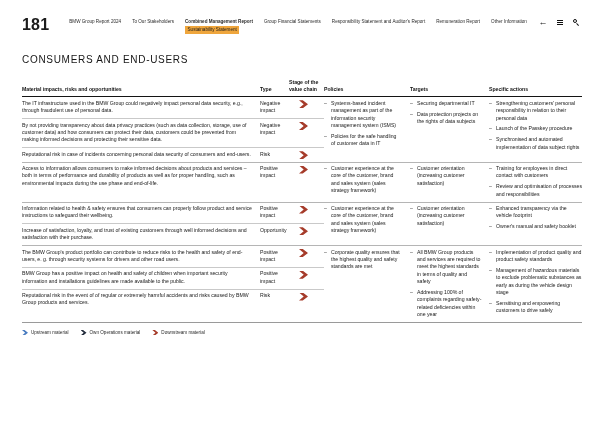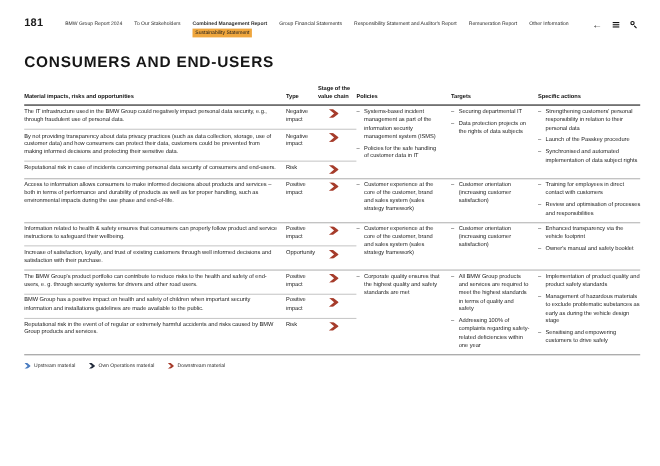--- a/index.html
+++ b/index.html
@@ -5,38 +5,38 @@
   * { box-sizing: border-box; margin: 0; padding: 0; }
   html,body { width:600px; height:424px; }
   body {
     font-family: "Liberation Sans", sans-serif;
     background:#ffffff; color:#1c1c1c; overflow:hidden;
     -webkit-font-smoothing: antialiased;
   }
 
   
   .topbar { display:flex; align-items:flex-start; padding:17px 20px 0 22px; }
-  .pagenum { font-size:10px; font-weight:bold; letter-spacing:.2px; line-height:1; margin-right:20px;text-align:center; }
+  .pagenum { font-size:16px; font-weight:bold; letter-spacing:.2px; line-height:1; margin-right:20px;text-align:center; }
   .nav { display:flex; gap:11px; font-size:4.6px; color:#2b2b2b; padding-top:2px; }
   .nav-item { white-space:nowrap; }
   .nav-item.active { font-weight:bold; position:relative; }
   .nav-sub { position:absolute; left:0; top:6.5px; background:#efa63d; color:#1c1c1c;
              font-weight:normal; padding:1.5px 2.5px; white-space:nowrap; }
   .topbar-icons { margin-left:auto; display:flex; gap:9px; align-items:center; padding-top:1px; }
   .arrow-icon { font-size:9px; font-weight:bold; line-height:7px; color:#111; }
   .toc-icon { display:flex; flex-direction:column; gap:1.3px; padding-top:1px; }
   .toc-icon i { display:block; width:6.5px; height:1.1px; background:#111; }
   .search-icon { position:relative; width:8px; height:8px; }
   .search-icon .lens { position:absolute; top:0.5px; left:0.5px; width:4.6px; height:4.6px;
                        border:1.1px solid #111; border-radius:50%; }
   .search-icon .handle { position:absolute; width:3.2px; height:1.2px; background:#111;
                          transform:rotate(45deg); left:4.4px; top:5.6px; }
 
   
-  .title { margin:21px 20px 0 22px; font-size:14px; font-weight:bold; letter-spacing:.7px; color:#161616; }
+  .title { margin:21px 20px 0 22px; font-size:10px; font-weight:normal; letter-spacing:.7px; color:#161616; }
 
   
   .table { margin:14px 20px 0 22px; width:560px; font-size:5.2px; line-height:1.42; letter-spacing:-0.03px; color:#222; }
   .c1 { width:238px; padding-right:8px; }
   .c2 { width:29px;  padding-right:2px; }
   .c3 { width:35px; }
   .c4 { width:86px;  padding-right:8px; }
   .c5 { width:79px;  padding-right:7px; }
   .c6 { width:93px; }
   .thead { display:flex; align-items:flex-end; border-bottom:1.2px solid #141414; padding-bottom:2.5px; font-weight:bold; color:#141414; }

